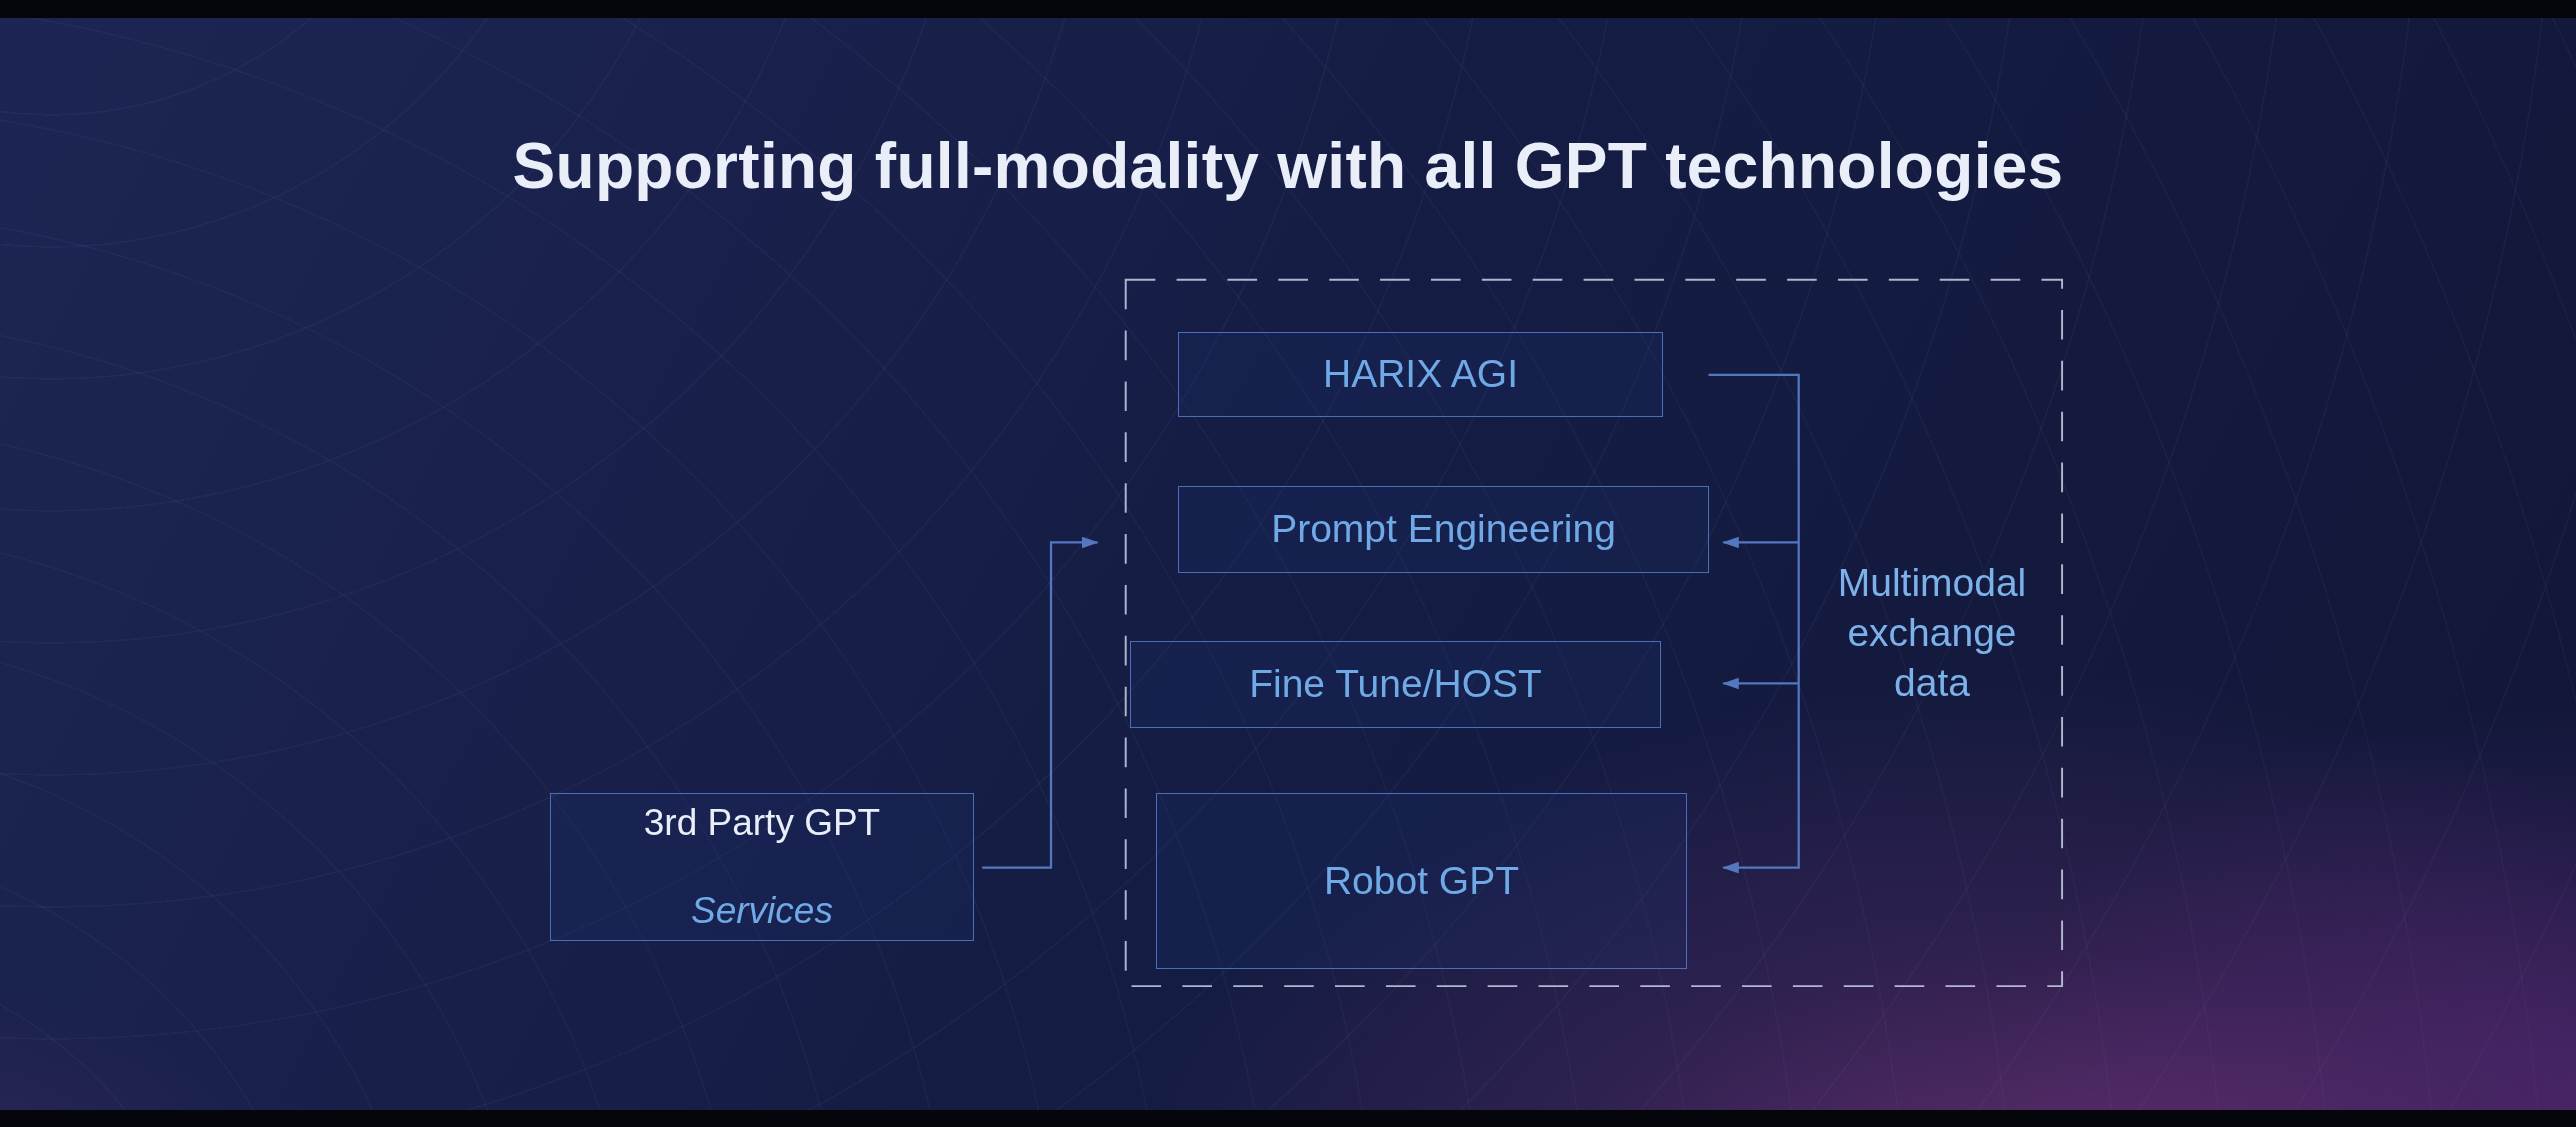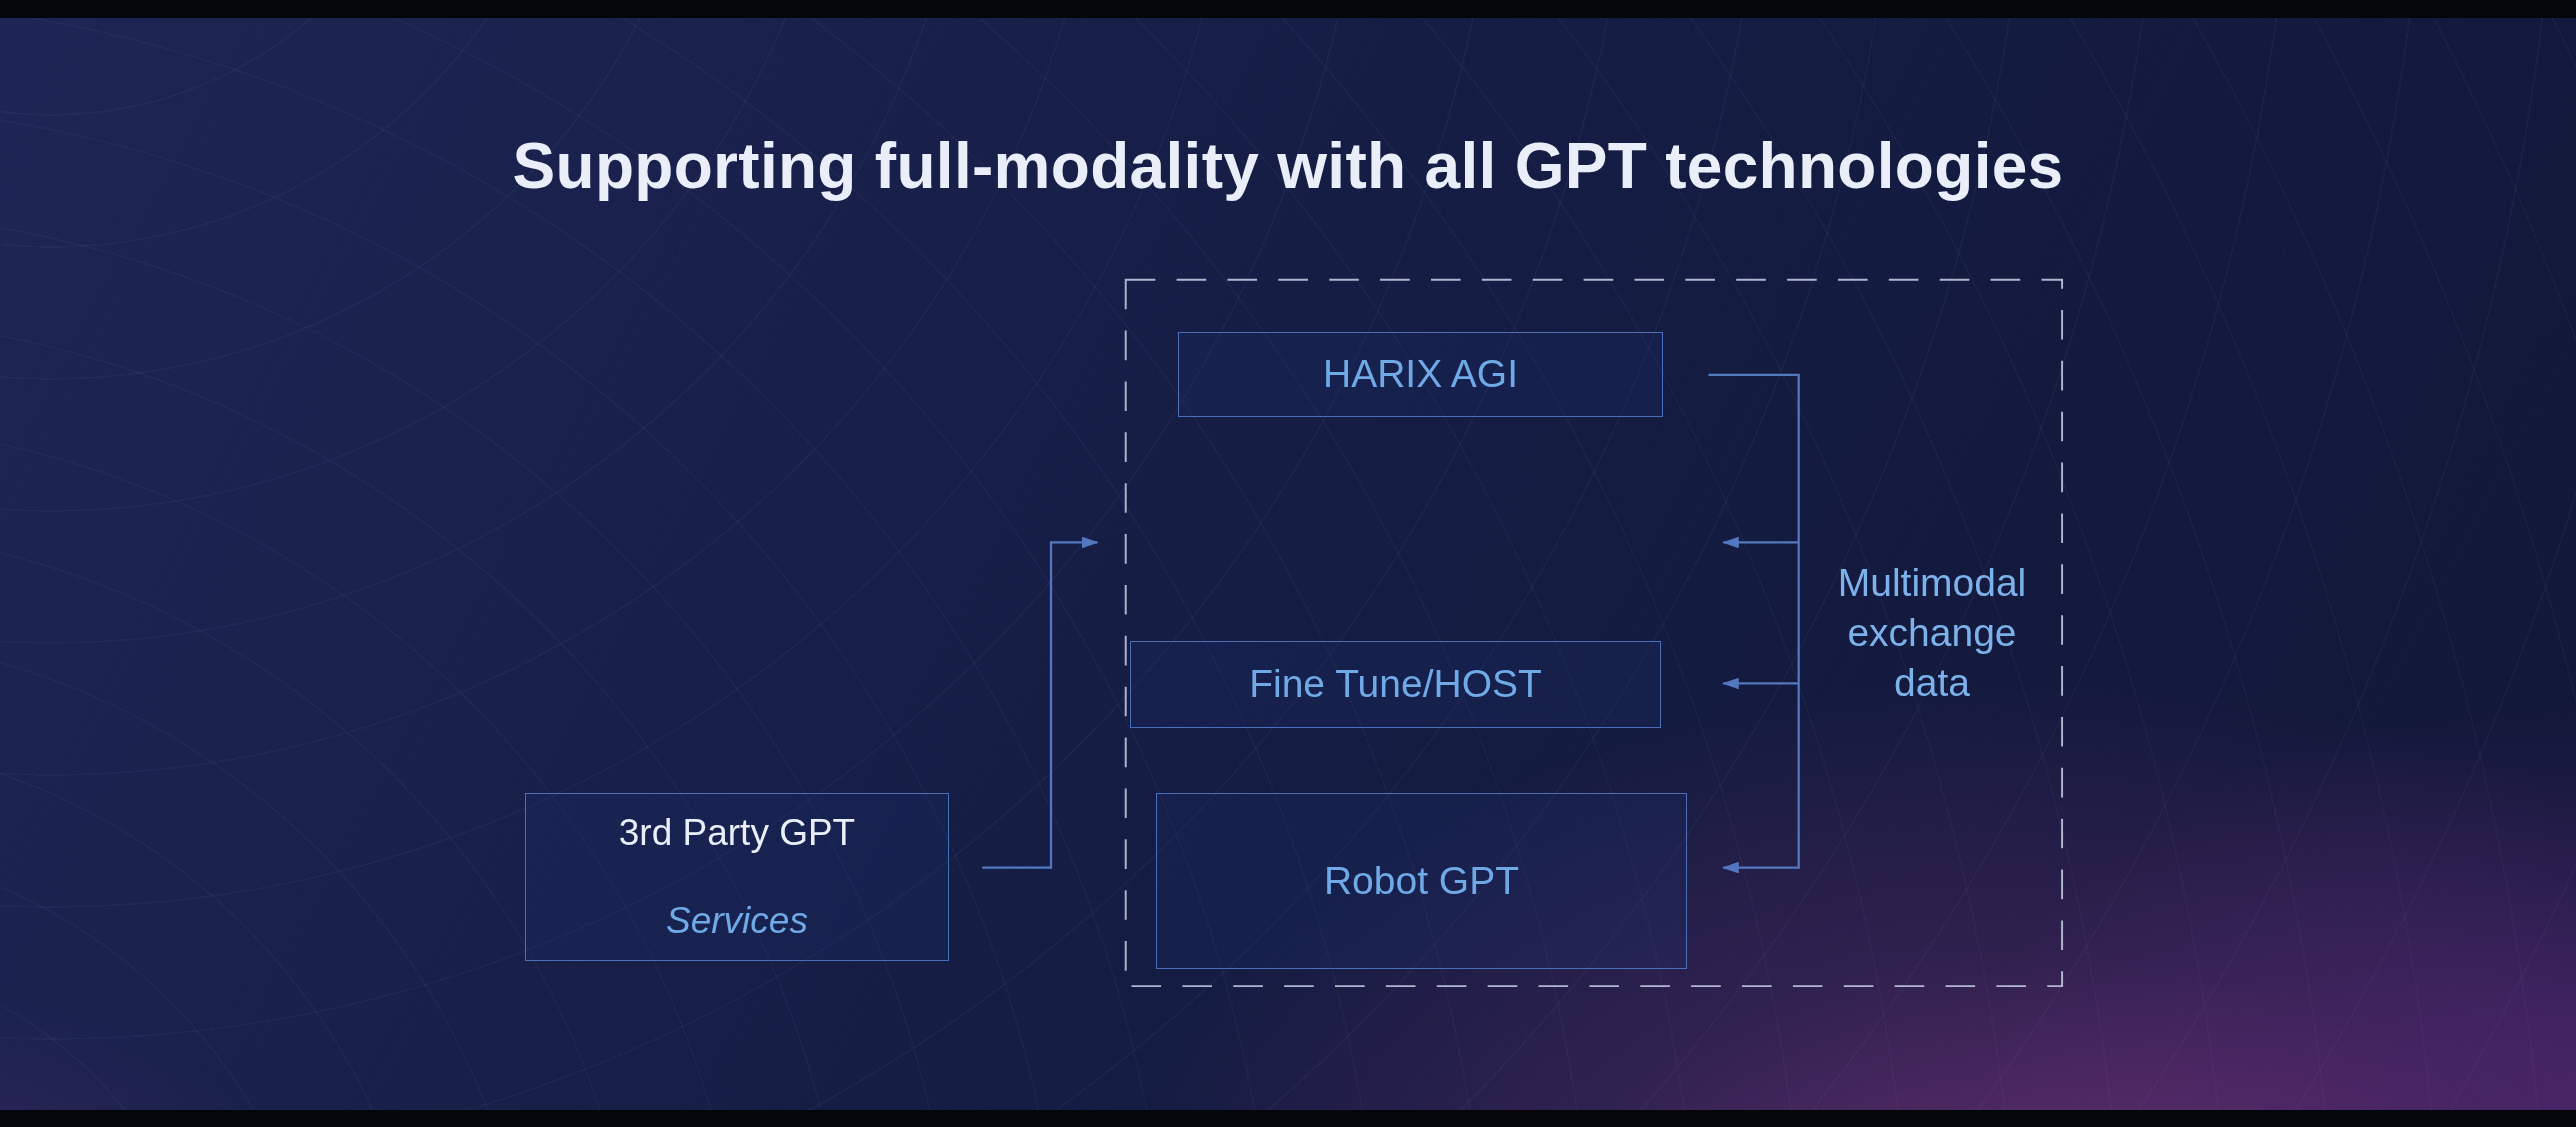--- a/index.html
+++ b/index.html
@@ -85,21 +85,21 @@
   .node-label {
     font-size: 39px;
     color: var(--accent-blue, #6fa9e6);
     line-height: 1.25;
   }
 
   .box-harix   { left: 1178px; top: 332px;  width: 485px; height: 85px; }
   .box-prompt  { left: 1178px; top: 486px;  width: 531px; height: 87px; }
   .box-fine    { left: 1130px; top: 641px;  width: 531px; height: 87px; }
   .box-robot   { left: 1156px; top: 793px; width: 531px; height: 176px; }
-  .box-third   { left: 525px;  top: 793px; width: 424px; height: 168px; gap: 36px; }
+  .box-third   { left: 550px;  top: 793px; width: 424px; height: 148px; gap: 36px; }
 
   .box-third .line-white {
     font-size: 37px;
     color: var(--text-white, #e9eef8);
     line-height: 52px;
   }
   .box-third .line-blue {
     font-size: 37px;
     color: var(--accent-blue, #5f93d6);
     line-height: 52px;
@@ -143,20 +143,23 @@
 
     <path class="connector" d="M 2793 842 L 2676 842" marker-end="url(#arrow)"></path>
 
     <path class="connector" d="M 2793 1061 L 2676 1061" marker-end="url(#arrow)"></path>
   </svg>
 
   <div class="node-box box-harix">
     <div class="node-label">HARIX AGI</div>
   </div>
 
+  <div class="node-box box-prompt">
+    <div class="node-label">Prompt Engineering</div>
+  </div>
 
   <div class="node-box box-fine">
     <div class="node-label">Fine Tune/HOST</div>
   </div>
 
   <div class="node-box box-robot">
     <div class="node-label">Robot GPT</div>
   </div>
 
   <div class="node-box box-third">

